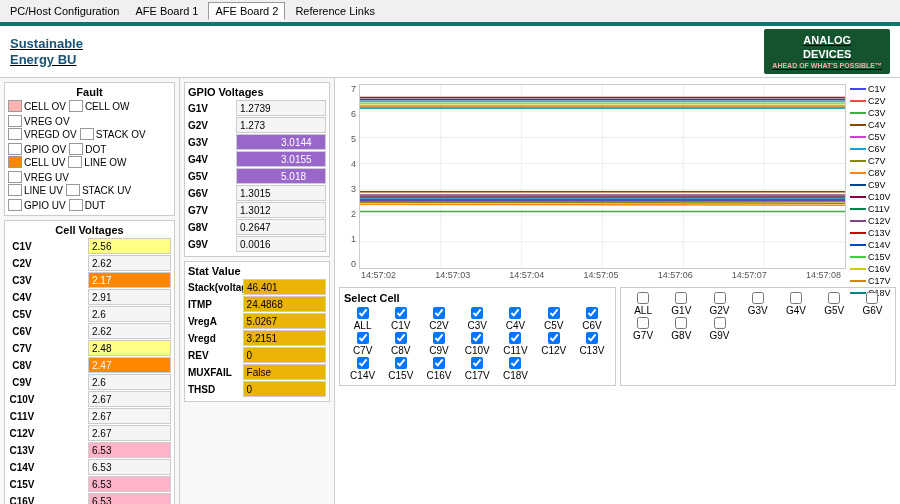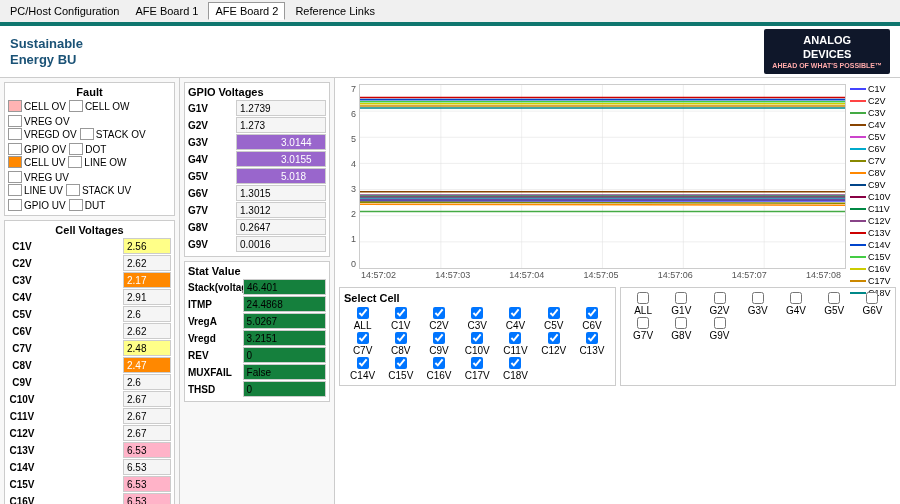--- a/index.html
+++ b/index.html
@@ -4,24 +4,24 @@
   <style>
     * { box-sizing: border-box; margin: 0; padding: 0; }
     body { font-family: Arial, sans-serif; font-size: 11px; background: #f0f0f0; width: 900px; height: 504px; overflow: hidden; }
     
     
     .menubar { background: #f0f0f0; border-bottom: 4px solid #0f766e; display: flex; align-items: center; padding: 2px 4px; gap: 4px; }
     .menubar-item { font-size: 11px; padding: 2px 6px; cursor: pointer; color: #000; }
     .menubar-item.active { background: #fff; border: 1px solid #999; border-bottom: 1px solid #fff; }
     
     
-    .header { background: #fff; display: flex; align-items: center; justify-content: space-between; padding: 0 10px; border-bottom: 1px solid #ccc; height: 52px; }
+    .header { background: #fff; display: flex; align-items: center; justify-content: space-between; padding: 0 10px; border-bottom: 1px solid #ccc; height: 52px; text-decoration: underline; }
     .header-logo-text { font-size: 13px; font-weight: bold; color: #1a5276; line-height: 1.2; }
     .header-title { font-size: 28px; font-weight: bold; color: #1a5276; text-align: center; flex: 1; }
-    .header-logo { background: #0f172a; color: white; font-size: 10px; font-weight: bold; padding: 4px 8px; text-align: center; border-radius: 2px; line-height: 1.3; }
+    .header-logo { background: #14532d; color: white; font-size: 10px; font-weight: bold; padding: 4px 8px; text-align: center; border-radius: 2px; line-height: 1.3; }
     .header-logo .logo-sub { font-size: 7px; color: #ffaaaa; }
 
     
     .main { display: flex; height: calc(504px - 52px - 22px); }
     
     
     .left-panel { width: 180px; background: #f8f8f8; border-right: 1px solid #ccc; overflow-y: auto; padding: 4px; flex-shrink: 0; text-align: center; }
     
     
     .fault-section { border: 1px solid #ccc; background: #fff; margin-bottom: 4px; padding: 3px; }
@@ -29,40 +29,40 @@
     .fault-row { display: flex; align-items: center; gap: 3px; margin-bottom: 1px; flex-wrap: wrap; }
     .fault-item { display: flex; align-items: center; gap: 2px; font-size: 10px; }
     .fault-box { width: 14px; height: 12px; border: 1px solid #999; }
     .fault-box.orange { background: #ff8800; }
     .fault-box.pink { background: #ffb3b3; }
     
     
     .cell-voltages { border: 1px solid #ccc; background: #fff; padding: 3px; margin-bottom: 4px; }
     .cell-row { display: flex; align-items: center; justify-content: space-between; margin-bottom: 1px; }
     .cell-label { font-size: 10px; width: 28px; font-weight: bold; }
-    .cell-value { width: 48px; height: 16px; font-size: 10px; display: flex; align-items: center; padding-left: 3px; border: 1px solid #ccc; }
+    .cell-value { width: 83px; height: 16px; font-size: 10px; display: flex; align-items: center; padding-left: 3px; border: 1px solid #ccc; }
     .cell-value.normal { background: #f5f5f5; }
     .cell-value.yellow { background: #ffff88; }
     .cell-value.orange { background: #ff8800; color: #fff; }
     .cell-value.pink { background: #ffb3c8; }
 
     
     .middle-panel { width: 155px; background: #f8f8f8; border-right: 1px solid #ccc; padding: 4px; flex-shrink: 0; overflow-y: auto; }
     
     .gpio-voltages { border: 1px solid #ccc; background: #fff; padding: 3px; margin-bottom: 4px; }
     .gpio-row { display: flex; align-items: center; justify-content: space-between; margin-bottom: 1px; }
     .gpio-label { font-size: 10px; width: 28px; font-weight: bold; }
     .gpio-value { width: 90px; height: 16px; font-size: 10px; display: flex; align-items: center; padding-left: 3px; border: 1px solid #ccc; }
     .gpio-value.normal { background: #f5f5f5; }
     .gpio-value.purple { background: #9966cc; color: #fff; padding-left: 44px; }
     
     .stat-value { border: 1px solid #ccc; background: #fff; padding: 3px; }
     .stat-row { display: flex; align-items: center; justify-content: space-between; margin-bottom: 1px; }
     .stat-label { font-size: 10px; width: 55px; font-weight: bold; }
-    .stat-val { width: 84px; height: 16px; font-size: 10px; display: flex; align-items: center; padding-left: 3px; border: 1px solid #ccc; background: #15803d; }
+    .stat-val { width: 84px; height: 16px; font-size: 10px; display: flex; align-items: center; padding-left: 3px; border: 1px solid #ccc; background: #eab308; }
 
     
     .right-panel { flex: 1; display: flex; flex-direction: column; padding: 4px; background: #fff; overflow: hidden; }
     
     .chart-title { text-align: center; font-size: 14px; font-weight: bold; color: #333; margin-bottom: 2px; }
     .chart-legend { width: 50px; display: flex; flex-direction: column; justify-content: flex-start; padding-left: 4px; font-size: 9px; gap: 2px; }
     .legend-item { display: flex; align-items: center; gap: 2px; }
     .legend-line { width: 16px; height: 2px; }
     
     

